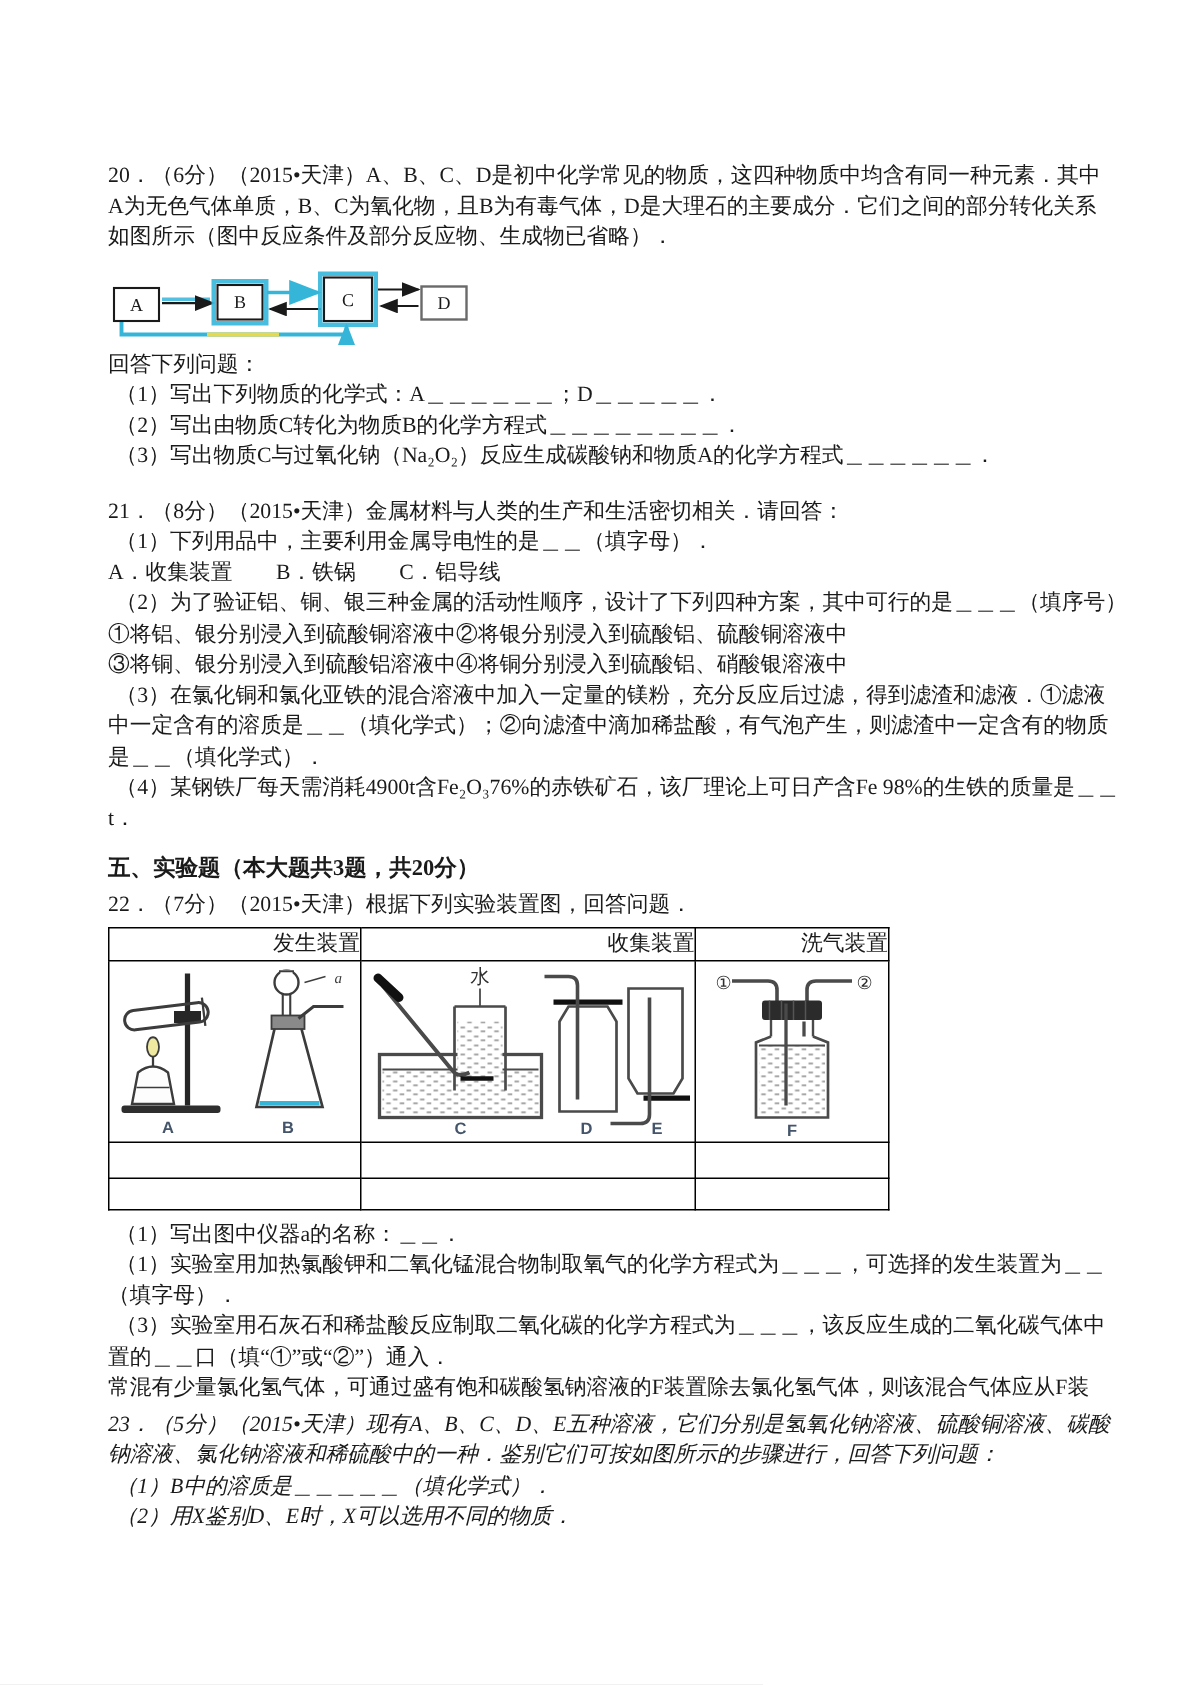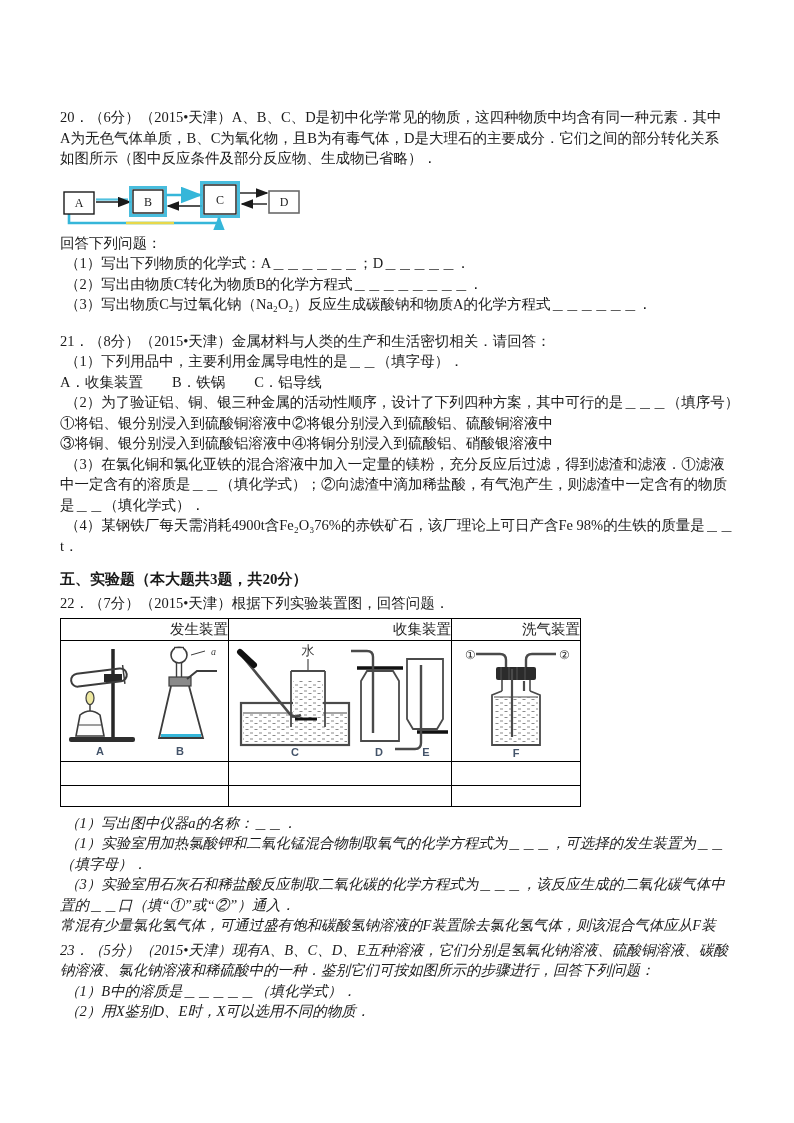--- a/index.html
+++ b/index.html
@@ -2,34 +2,34 @@
 <html><head>
 <meta charset="utf-8">
 <style>
   html,body{margin:0;padding:0;background:#e8e8e8;}
   .page{
     width:794px;height:1123px;background:#ffffff;position:relative;
     margin:0 auto;overflow:hidden;
     font-family:"Liberation Serif","DejaVu Serif",serif;
     color:#1a1a1a;
   }
-  .content{position:absolute;left:60px;top:107px;width:686px;}
+  .content{position:absolute;left:72px;top:107px;width:686px;}
   .ln{font-size:14.5px;line-height:20.5px;white-space:pre-wrap;}
   .indent{padding-left:5px;}
   .sec-title{font-weight:bold;font-size:15px;line-height:22px;margin-top:12px;margin-bottom:3px;}
   .gap16{margin-top:16px;}
   .diagram-wrap{margin:9px 0 3px -4px;height:52px;}
   table.apparatus{border-collapse:collapse;margin-top:4px;table-layout:fixed;text-align:right;}
   table.apparatus td{border:1.2px solid #000;padding:0;vertical-align:top;}
   td.hdr{font-size:14.5px;line-height:20px;padding:0 0 0 2px !important;height:21px;vertical-align:middle;}
   td.figcell{height:120px;}
   td.empty1{height:23px;}
   td.empty2{height:20px;}
   .figbox{width:100%;height:120px;display:block;}
-  .q22parts{margin-top:6px;font-style:italic;}
+  .q22parts{margin-top:6px;}
   .q23{margin-top:4px;font-style:italic;}
   svg text.figlabel{font-family:"Liberation Sans","DejaVu Sans",sans-serif;font-weight:bold;}
 </style>
 </head>
 <body>
 
 <div class="page">
   <div class="content">
 
     <div>

